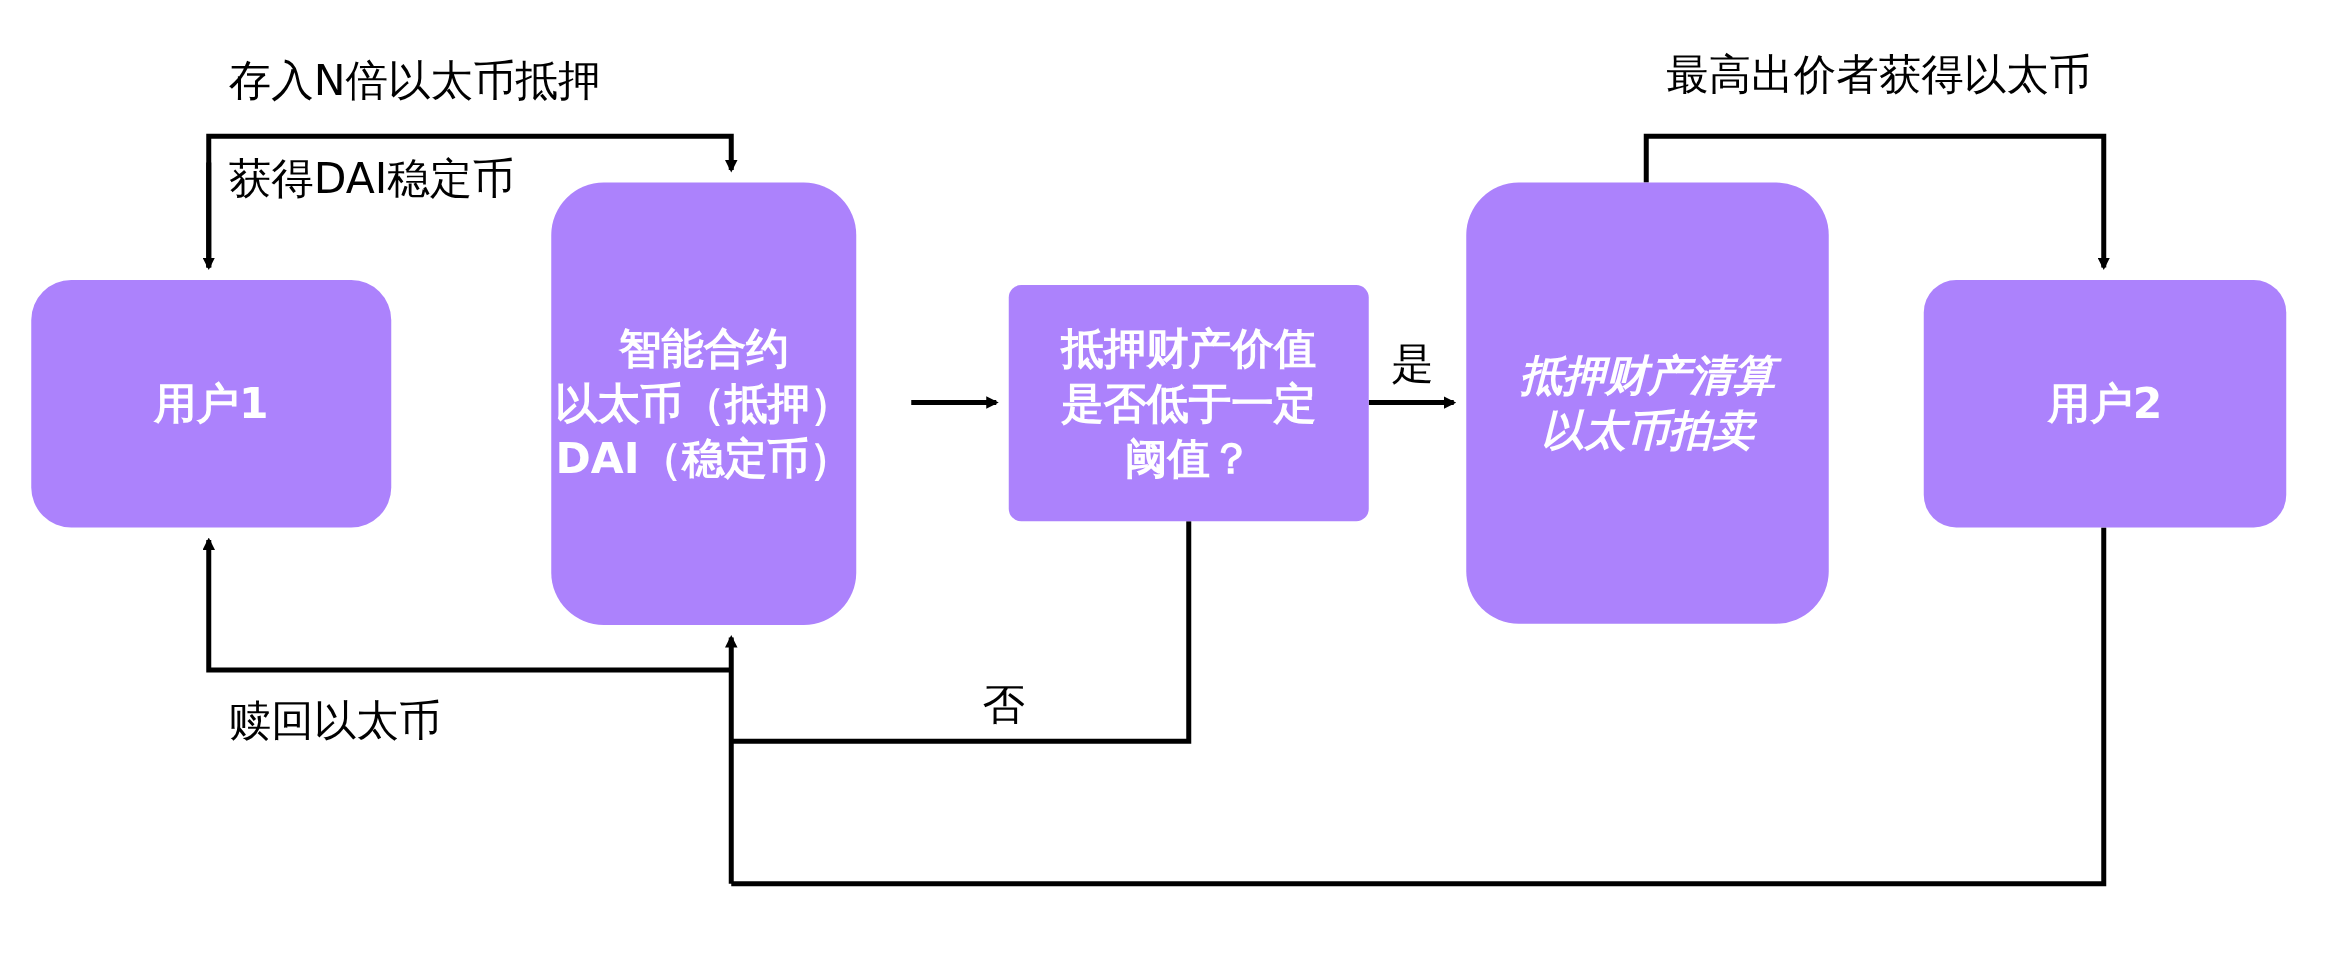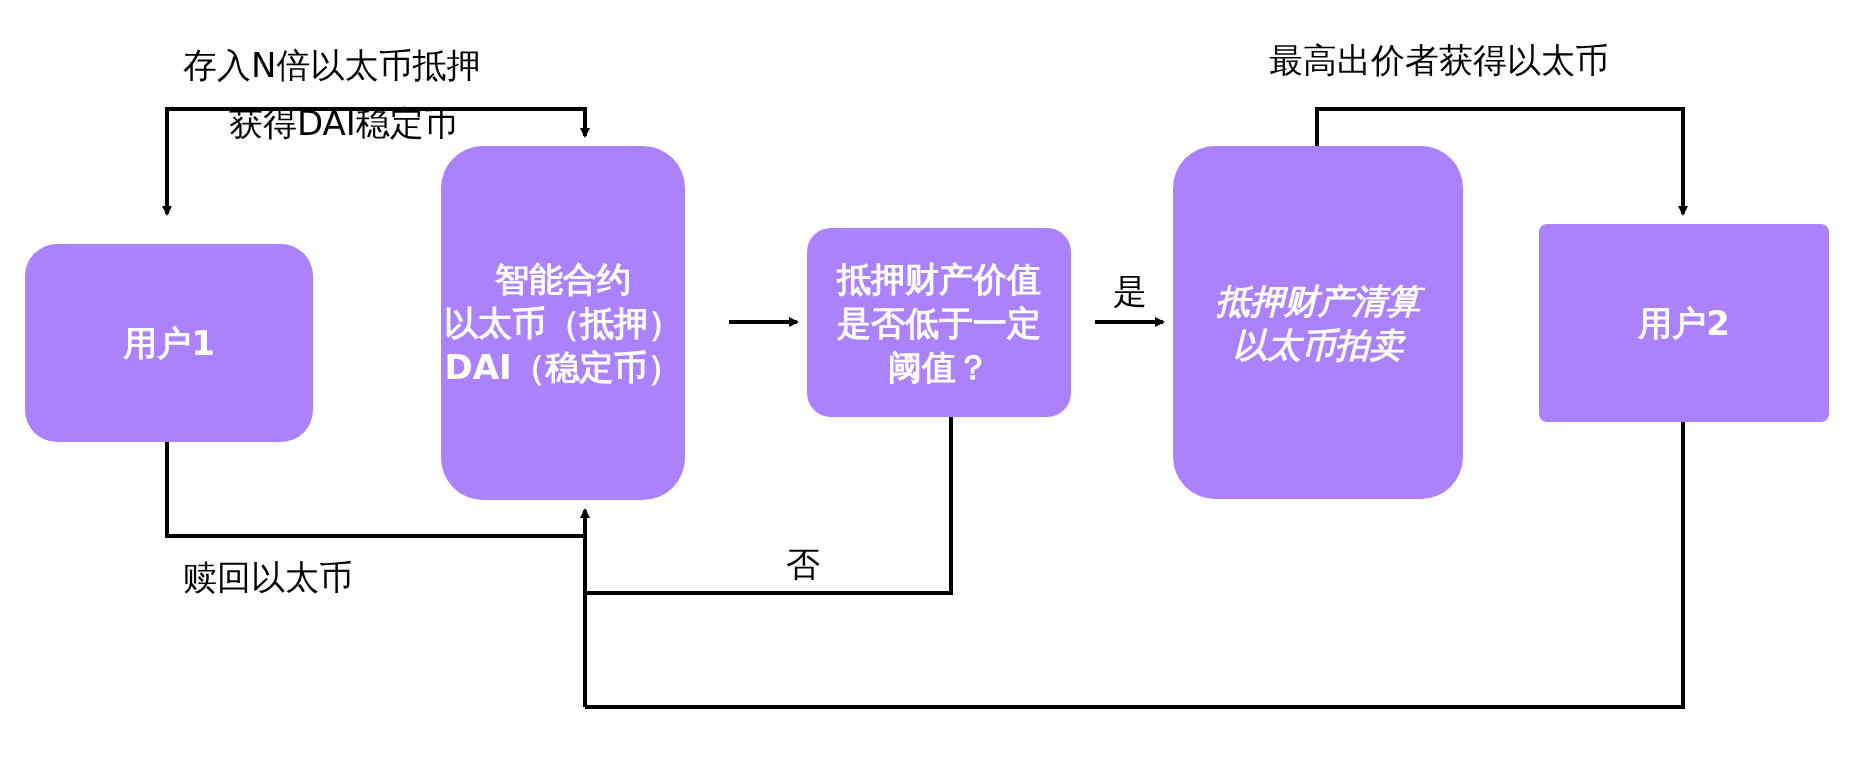--- a/index.html
+++ b/index.html
@@ -36,44 +36,44 @@
 
     <path d="M1095,322 L1163,322" fill="none" stroke="#000" stroke-width="4" marker-end="url(#ah)"></path>
 
     <path d="M951,417 L951,593 L585,593" fill="none" stroke="#000" stroke-width="4"></path>
 
     <path d="M1317,146 L1317,109 L1683,109 L1683,214" fill="none" stroke="#000" stroke-width="4" marker-end="url(#ah)"></path>
 
     <path d="M1683,422 L1683,707 L585,707" fill="none" stroke="#000" stroke-width="4"></path>
   </svg>
 
-  <div class="node" style="left:25px; top:224px; width:288px; height:198px; border-radius:32px;margin-top:20px;">
+  <div class="node" style="left:25px; top:224px; width:288px; height:198px; border-radius:32px;">
     <span class="txt">用户1</span>
   </div>
 
   <div class="node" style="left:441px; top:146px; width:244px; height:354px; border-radius:42px;">
     <span class="txt">智能合约
 以太币（抵押）
 DAI（稳定币）</span>
   </div>
 
-  <div class="node" style="left:807px; top:228px; width:264px; height:189px; border-radius:24px;">
+  <div class="node" style="left:807px; top:228px; width:288px; height:189px; border-radius:10px;">
     <span class="txt">抵押财产价值
 是否低于一定
 阈值？</span>
   </div>
 
   <div class="node" style="left:1173px; top:146px; width:290px; height:353px; border-radius:42px;font-style:italic;">
     <span class="txt">抵押财产清算
 以太币拍卖</span>
   </div>
 
-  <div class="node" style="left:1539px; top:224px; width:290px; height:198px; border-radius:8px;text-align:right;">
+  <div class="node" style="left:1539px; top:224px; width:290px; height:198px; border-radius:26px;text-align:right;">
     <span class="txt">用户2</span>
   </div>
 
   <div class="lbl" style="left:183px; top:46px;">存入N倍以太币抵押</div>
-  <div class="lbl" style="left:183px; top:104px;margin-left:46px;">获得DAI稳定币</div>
+  <div class="lbl" style="left:183px; top:124px;">获得DAI稳定币</div>
   <div class="lbl" style="left:183px; top:558px;">赎回以太币</div>
   <div class="lbl" style="left:1113px; top:272px;">是</div>
   <div class="lbl" style="left:786px; top:545px;">否</div>
-  <div class="lbl" style="left:1269px; top:41px;">最高出价者获得以太币</div>
+  <div class="lbl" style="left:1333px; top:41px;">最高出价者获得以太币</div>
 </div>
 
 </body></html>

